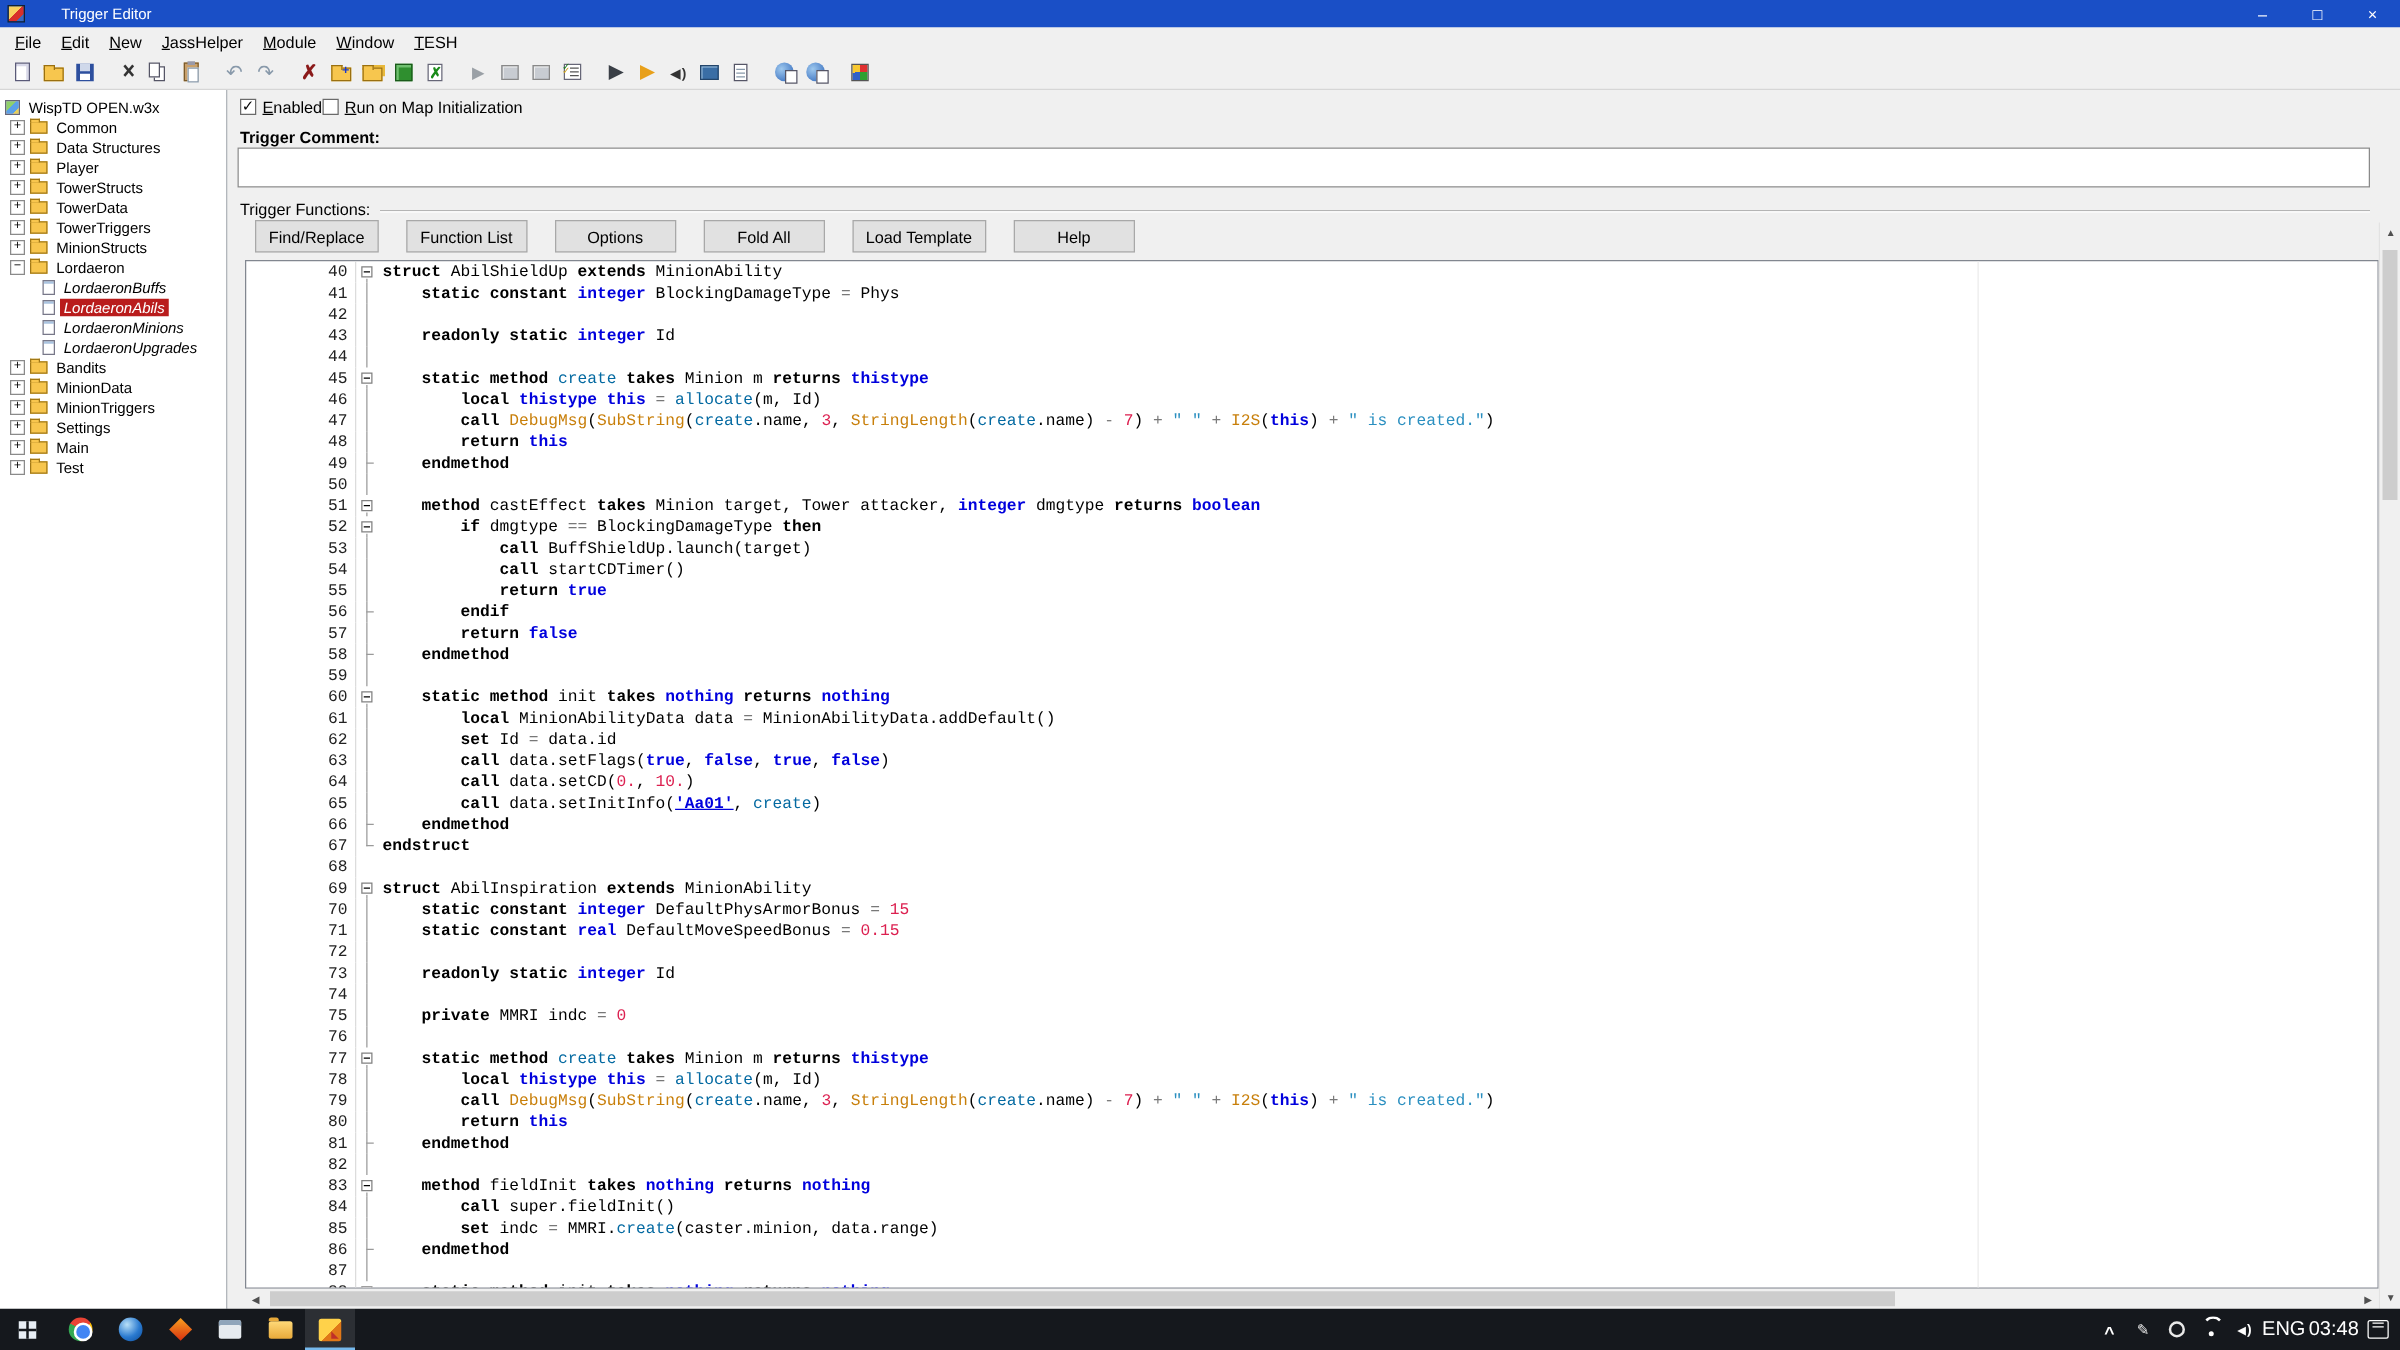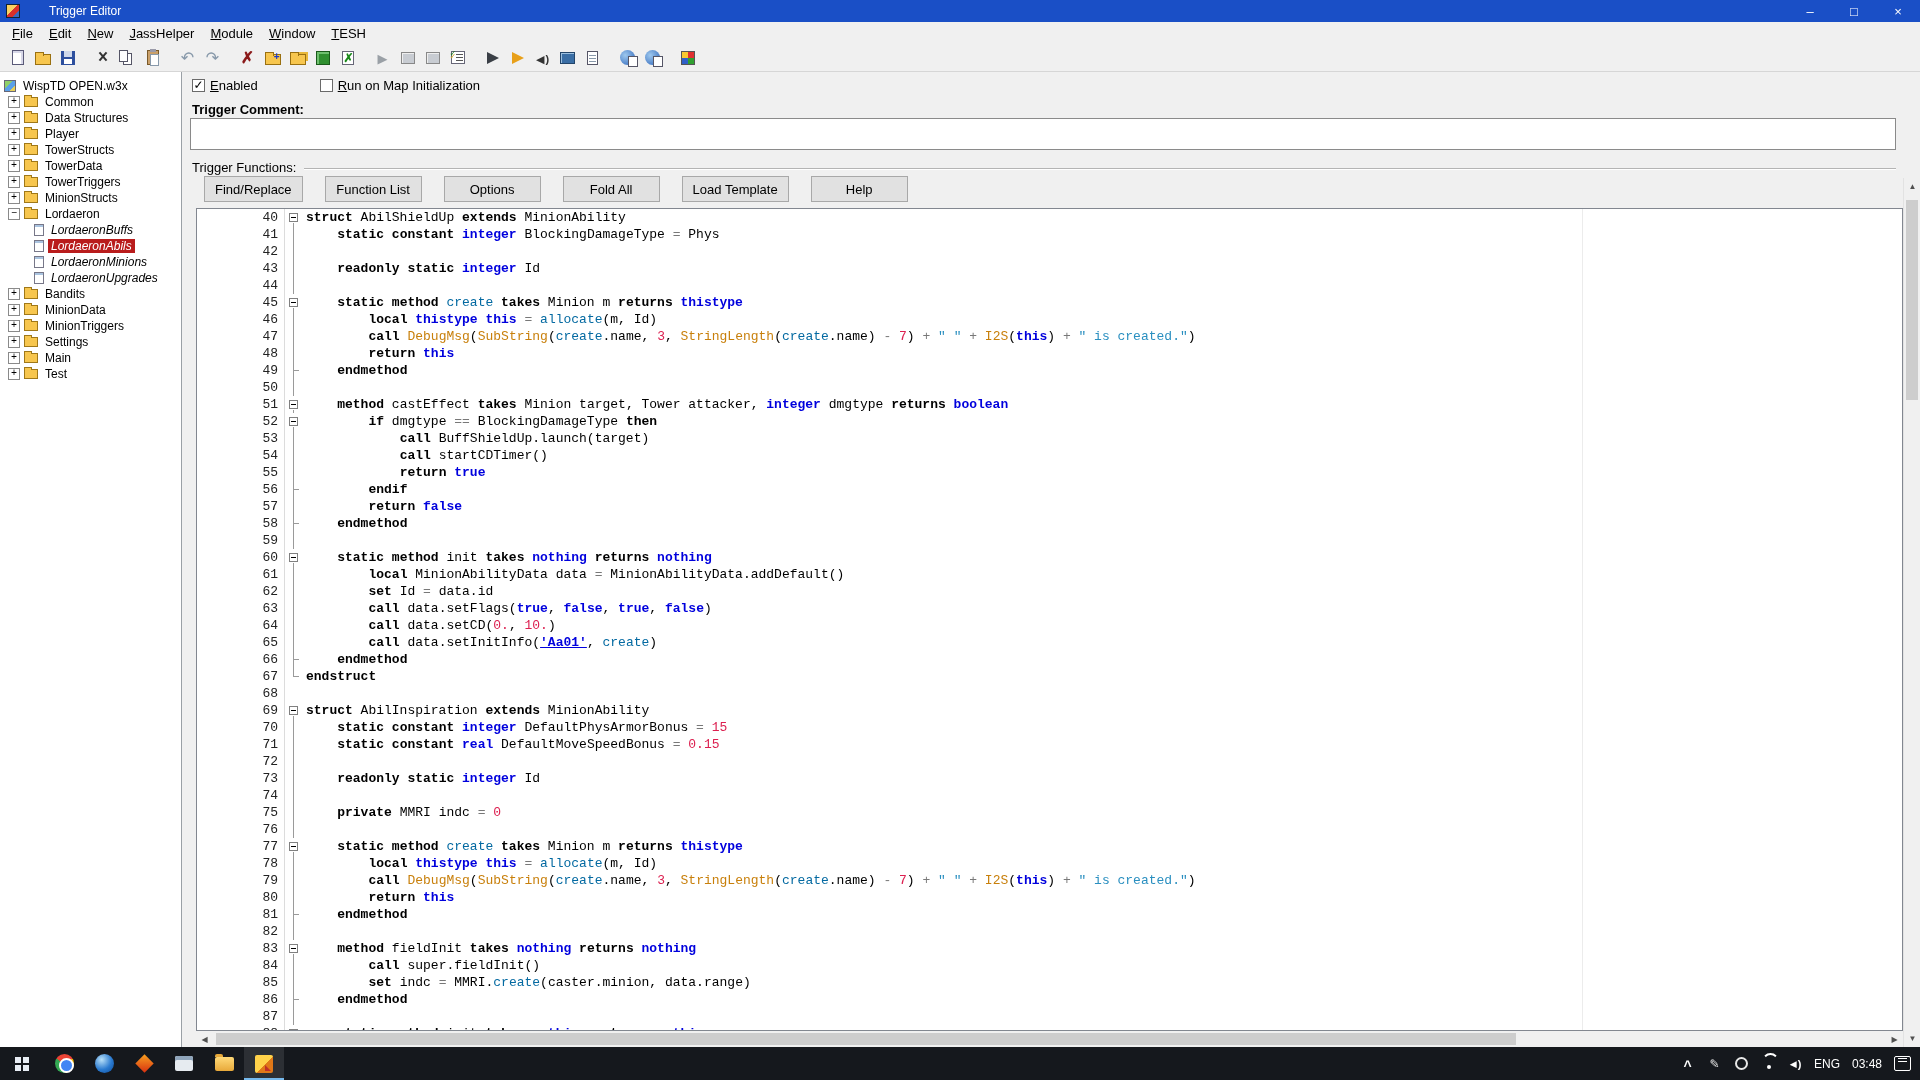--- a/index.html
+++ b/index.html
@@ -74,21 +74,21 @@
   .i-folder::before { content:""; position:absolute; top:-3px; left:-1px; width:6px; height:2px; background:#f7c64e; border:1px solid #a07818; border-bottom:none; }
   .i-map { width:12px; height:12px; background:linear-gradient(135deg,#8fd06a 0 40%,#5aa0e8 40% 75%,#e8d05a 75%); border:1px solid #667; margin-right:4px; flex:none; }
   .i-page { width:10px; height:12px; background:#fff; border:1px solid #778; box-shadow:inset 0 2px 0 #aac4e0; margin-right:4px; flex:none; }
   .tlabel { padding:0 3px; }
   .sel { background:#b91c1c; color:#fff; }
 
   
   .right-pane { flex:1; position:relative; background:#f0f0f0; font-size:13px; }
   .opts-row { position:absolute; top:6px; left:10px; display:flex; align-items:center; }
   .opt { display:flex; align-items:center; gap:5px; }
-  .opt2 { margin-left:62px; }
+  .opt2 { }
   .cb { width:13px; height:13px; border:1px solid #6a6a6a; background:#fff; display:flex; align-items:center; justify-content:center; font-size:12px; line-height:13px; flex:none; }
   .comment-label { position:absolute; top:30px; left:10px;font-weight:bold; }
   .comment-box { position:absolute; top:46px; left:8px; right:24px; height:32px; background:#fff; border:1px solid #8a8a8a; }
   .func-row { position:absolute; top:88px; left:10px; right:24px; display:flex; align-items:center; }
   .groove { flex:1; height:2px; border-top:1px solid #b4b4b4; border-bottom:1px solid #fff; margin-left:8px; margin-top:3px; }
   .btn-row { position:absolute; top:104px; left:22px; display:flex; gap:22px; }
   .wbtn { min-width:97px; height:26px; background:#e1e1e1; border:1px solid #a8a8a8; font-size:13px; font-family:inherit; padding:0 10px; }
 
   
   .editor { position:absolute; top:136px; left:14px; right:17px; bottom:16px; background:#fff; border:1px solid #828790; overflow:hidden;padding-left:44px; }
@@ -138,21 +138,21 @@
   .ti-chrome { width:19px; height:19px; border-radius:50%; background:conic-gradient(from -60deg,#ea4335 0 33%,#fbbc05 33% 66%,#34a853 66% 100%); position:relative; }
   .ti-chrome::after { content:""; position:absolute; left:4px; top:4px; width:11px; height:11px; border-radius:50%; background:#4285f4; border:2px solid #fff; }
   .ti-globe { width:19px; height:19px; border-radius:50%; background:radial-gradient(circle at 35% 30%,#b8e0f8,#2a7ad0 55%,#0c4a96); }
   .ti-red { width:13px; height:13px; background:linear-gradient(135deg,#f8a020,#d83010); transform:rotate(45deg); }
   .ti-gray { width:18px; height:15px; background:#e6ebf0; border-radius:2px; box-shadow:inset 0 4px 0 #8fa5bb; }
   .ti-folder { width:19px; height:14px; background:linear-gradient(#ffd978,#e8a93a); border-radius:2px; position:relative; }
   .ti-folder::before { content:""; position:absolute; top:-3px; left:0; width:8px; height:3px; background:#e8a93a; border-radius:2px 2px 0 0; }
   .ti-we { width:18px; height:18px; border-radius:2px; background:linear-gradient(135deg,#ffd24a 0 55%,#e07818 55%); position:relative; }
   .ti-we::after { content:""; position:absolute; right:2px; bottom:2px; width:0; height:0; border-left:6px solid #c03028; border-top:6px solid transparent; }
   .tray { margin-left:auto; display:flex; align-items:center; padding-right:4px; }
-  .titem { width:27px; height:100%; display:flex; align-items:center; justify-content:center; font-size:12px; flex:none; }
+  .titem { width:27px; height:100%; display:flex; align-items:center; justify-content:center; font-size:16px; flex:none; }
   .chev::before { content:"^"; font-weight:bold; font-size:14px; transform:translateY(2px); }
   .pencil::before { content:"✎"; font-size:12px; color:#e8e8e8; }
   .circ::before { content:""; width:9px; height:9px; border:2px solid #e8e8e8; border-radius:50%; }
   .net { position:relative; }
   .net::before { content:""; position:absolute; left:7px; bottom:10px; width:13px; height:13px; border:2px solid #fff; border-radius:50%; clip-path:polygon(0 0,100% 0,50% 55%); }
   .net::after { content:""; position:absolute; left:12px; bottom:11px; width:4px; height:4px; background:#fff; border-radius:50%; }
   .vol::before { content:"◀"; font-size:9px; }
   .vol::after { content:")"; font-size:11px; font-weight:bold; margin-left:1px; }
   .lang { width:36px; }
   .clock { width:44px; }

